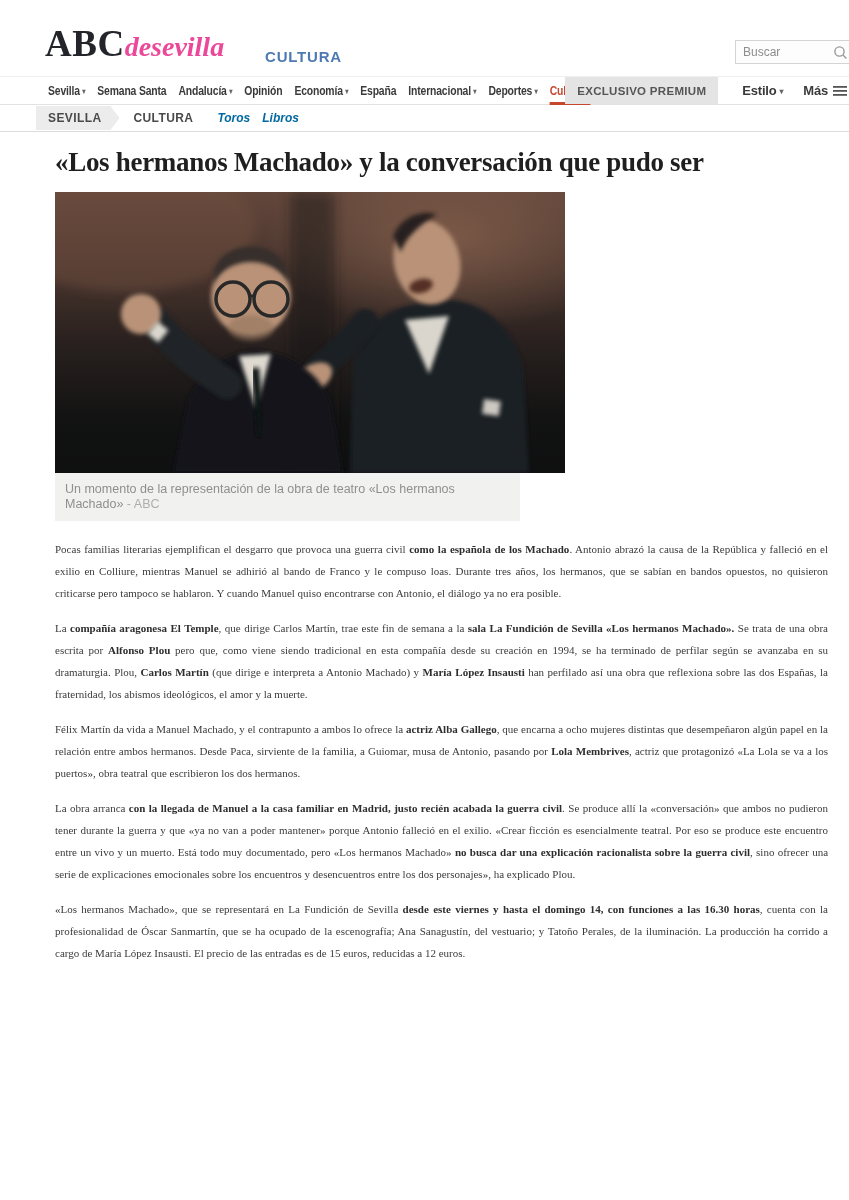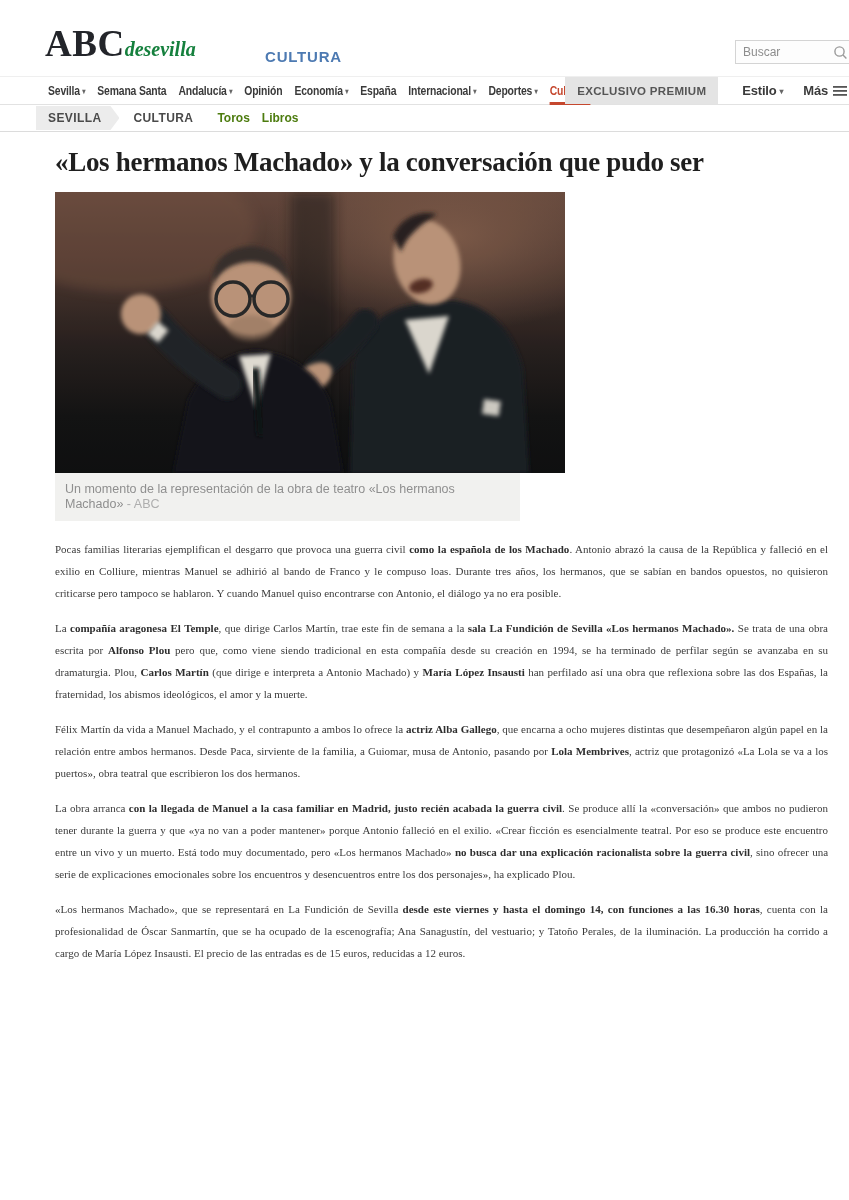--- a/index.html
+++ b/index.html
@@ -3,21 +3,21 @@
 <meta charset="utf-8">
 <style>
   html, body { margin:0; padding:0; background:#ffffff; }
   body { width:849px; height:1200px; overflow:hidden; font-family:"Liberation Sans", sans-serif; }
   .page { position:relative; width:849px; height:1200px; overflow:hidden; background:#fff; }
 
   
   .header-top { position:relative; height:76px; }
   .logo { position:absolute; left:45px; top:22px; text-decoration:none; cursor:pointer; white-space:nowrap; }
   .logo-abc { font-family:"Liberation Serif", serif; font-size:37px; font-weight:600; color:#23252a; letter-spacing:0.5px; }
-  .logo-sub { font-family:"Liberation Serif", serif; font-size:20px; font-weight:700; font-style:italic; color:#15803d; }
+  .logo-sub { font-family:"Liberation Serif", serif; font-size:28px; font-weight:700; font-style:italic; color:#ec4899; }
   .section-label { position:absolute; left:265px; top:48px; font-size:15px; font-weight:bold; letter-spacing:0.8px; color:#4d7ab2; cursor:pointer; }
   .search { position:absolute; right:-16px; top:40px; display:flex; align-items:center; border:1px solid #d4d4d4; background:#fdfdfd; padding:3px 5px; width:118px; }
   .search-input { border:none; outline:none; background:transparent; width:84px; font-size:12px; color:#777; font-family:"Liberation Sans", sans-serif; }
   .search-input::placeholder { color:#8d8d8d; }
   .search-icon { flex:0 0 auto; margin-left:4px; cursor:pointer; }
 
   
   .nav { position:relative; height:27px; border-top:1px solid #efefef; border-bottom:1px solid #e2e2e2; background:#fff; }
   .nav-left { position:absolute; left:48px; top:0; bottom:0; display:flex; align-items:stretch; gap:15px; transform:scaleX(0.8); transform-origin:left center; white-space:nowrap; }
   .nav-right { position:absolute; right:0; top:0; bottom:0; display:flex; align-items:stretch; }
@@ -29,21 +29,21 @@
   .nav-item.premium { background:#e4e4e4; color:#555; font-size:11.5px; letter-spacing:0.3px; padding:0 12px; margin-right:14px; }
   .nav-item.plain { padding:0 10px; }
   .nav-item.more { padding:0 2px 0 10px;text-align:center; }
   .menu-icon { margin-left:5px; display:flex; align-items:center; }
 
   
   .breadcrumb { position:relative; height:26px; display:flex; align-items:center; padding-left:36px; border-bottom:1px solid #dcdcdc; font-size:12px; font-weight:bold; }
   .crumb-first { background:#ececec; color:#4a4a4a; padding:5px 18px 5px 12px; letter-spacing:0.4px;
                  clip-path:polygon(0 0, calc(100% - 9px) 0, 100% 50%, calc(100% - 9px) 100%, 0 100%); cursor:pointer; }
   .crumb { color:#4a4a4a; margin-left:14px; letter-spacing:0.4px; cursor:pointer; }
-  .crumb-link { color:#4d7c0f; margin-left:24px; font-weight:bold; text-decoration:none; cursor:pointer; }
+  .crumb-link { color:#0369a1; margin-left:24px; font-weight:bold; text-decoration:none; cursor:pointer;font-style:italic; }
   .crumb-link + .crumb-link { margin-left:12px; }
 
   
   main { padding-left:55px; padding-right:21px; }
   .article-title { font-family:"Liberation Serif", serif; font-size:27px; font-weight:700; color:#1f1f1f; letter-spacing:-0.3px; margin:15px 0 9px 0; white-space:nowrap; }
   .standfirst { display:flex; margin:0 0 13px 0; max-width:778px; }
   .bullet { flex:0 0 auto; width:7px; height:7px; border-radius:50%; background:#c5472e; margin:6px 10px 0 2px; }
   .standfirst p { margin:0; font-family:"Liberation Serif", serif; font-weight:700; font-size:14px; line-height:19px; color:#5a534b; letter-spacing:-0.1px; }
 
   figure { margin:14px 0 17px 0; width:510px; }

